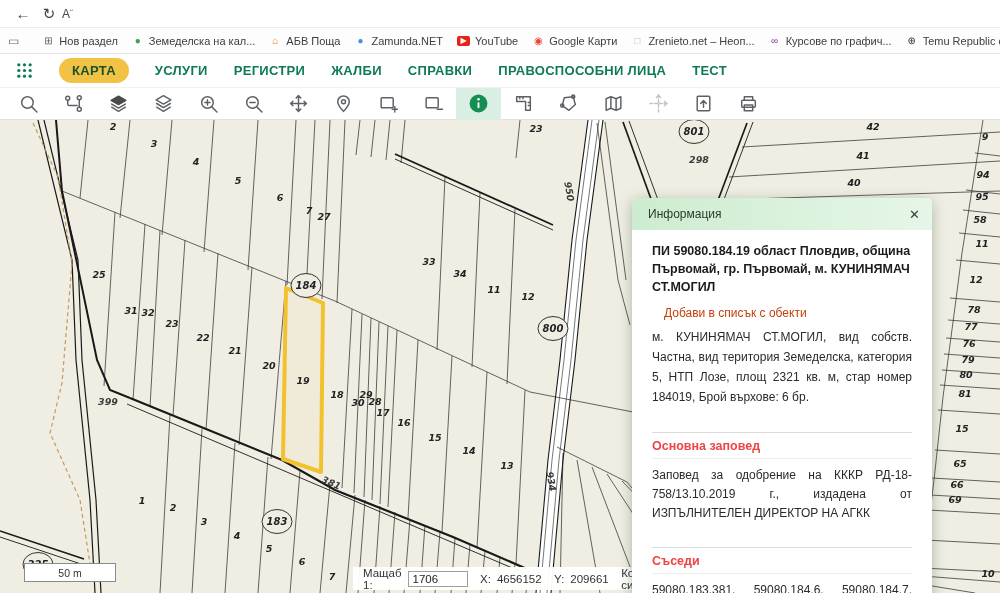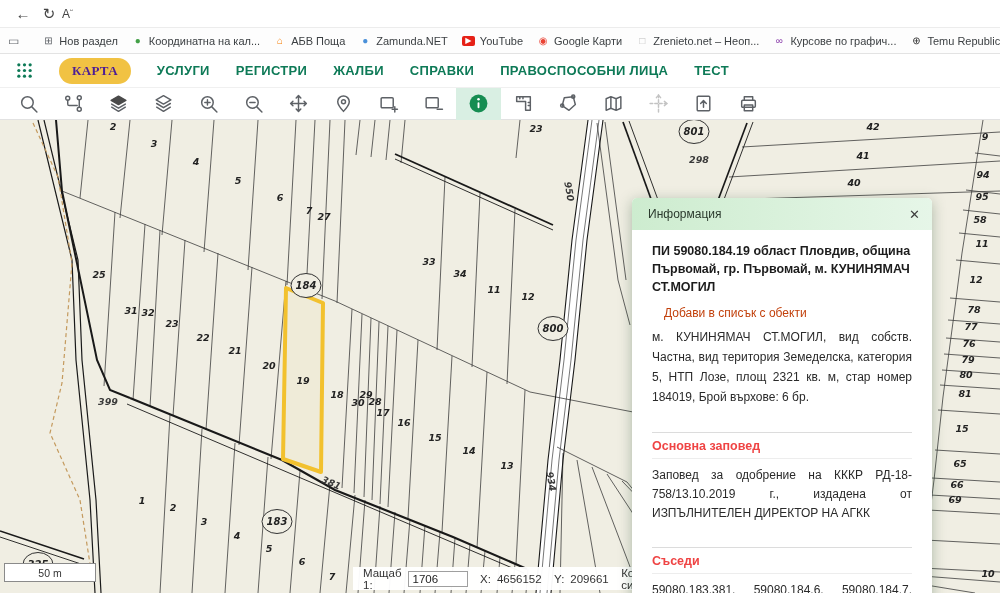--- a/index.html
+++ b/index.html
@@ -24,21 +24,21 @@
     cursor:pointer; white-space:nowrap; }
   .bm .fav { font-size:10px; line-height:10px; width:12px; text-align:center; }
   .bm .fav.boxed { border-radius:2px; font-size:8px; width:13px; height:10px; line-height:10px; }
   .bm .lbl { font-size:11px; color:#3c4043; }
 
   
   .site-nav { height:34px; display:flex; align-items:center; gap:26px; padding:0 16px;
     background:#fff; border-bottom:1px solid #f0f0f0; }
   .apps-grid { width:17px; height:17px; }
   .nav-item { font-size:13px; font-weight:bold; color:#0e7a57; letter-spacing:.3px; cursor:pointer; }
-  .nav-item.active { background:#f1c243; color:#4c1d95; padding:5px 13px; border-radius:15px;font-family:Liberation Serif, serif; }
+  .nav-item.active { background:#f1c243; color:#14532d; padding:5px 13px; border-radius:15px; }
 
   
   .toolbar { height:32px; display:flex; align-items:center; padding:0 6px;
     background:#fff; border-bottom:1px solid #e2e2e2; }
   .tbtn { width:45px; height:32px; display:flex; align-items:center; justify-content:center; cursor:pointer; }
   .tbtn svg { width:21px; height:21px; stroke:#5d6166; fill:none; stroke-width:1.4;
     stroke-linecap:round; stroke-linejoin:round; }
   .tbtn.active { background:#d9efe3; }
   .tbtn.disabled svg { stroke:#c3c3c3; }
 
@@ -72,21 +72,21 @@
     background:rgba(255,255,255,.96); display:flex; align-items:center; padding:8px 10px; gap:6px;
     font-size:11.5px; color:#333; }
   .scale-input { width:60px; height:16px; border:1px solid #9f9f9f; font-size:11.5px;
     padding:0 4px; color:#222; font-family:"Liberation Sans", sans-serif; }
   .status .gap { width:12px; }
   .crs-val { color:#0b8a46; font-weight:bold; font-size:12px; margin-left:2px; }
   .crs-dd { margin-left:6px; padding:0 6px; border-left:1px solid #c9c9c9; border-right:1px solid #c9c9c9;
     color:#555; font-size:8px; height:16px; display:flex; align-items:center; cursor:pointer; }
   .status-search { margin-left:14px; cursor:pointer; display:flex; }
   .status-search svg { width:16px; height:16px; stroke:#0b8a46; fill:none; stroke-width:1.8; stroke-linecap:round; }
-  .scalebar { position:absolute; left:4px; top:443px; width:92px; height:19px; z-index:5;
+  .scalebar { position:absolute; left:24px; top:443px; width:92px; height:19px; z-index:5;
     background:#fff; border:1px solid #8a8a8a; display:flex; align-items:center; justify-content:center;
     font-size:10.5px; color:#333; }
 </style>
 </head>
 <body>
 
 <div class="chrome-row">
   <span class="nav-glyph">←</span>
   <span class="nav-glyph">↻</span>
   <span class="read-aloud">A<sup>ᵕ</sup></span>
@@ -95,21 +95,21 @@
 <div class="bm-row">
   <span class="bm-side">▭</span>
   <span class="bm-sep"></span>
   <div id="bookmarks" style="display:flex;align-items:center;">
       <div class="bm">
         <span class="fav" style="color: rgb(95, 99, 104);">⊞</span>
         <span class="lbl">Нов раздел</span>
       </div>
       <div class="bm">
         <span class="fav" style="color: rgb(67, 160, 71);">●</span>
-        <span class="lbl">Координатна на кал...</span>
+        <span class="lbl">Земеделска на кал...</span>
       </div>
       <div class="bm">
         <span class="fav" style="color: rgb(245, 124, 0);">⌂</span>
         <span class="lbl">АБВ Поща</span>
       </div>
       <div class="bm">
         <span class="fav" style="color: rgb(74, 144, 217);">●</span>
         <span class="lbl">Zamunda.NET</span>
       </div>
       <div class="bm">

